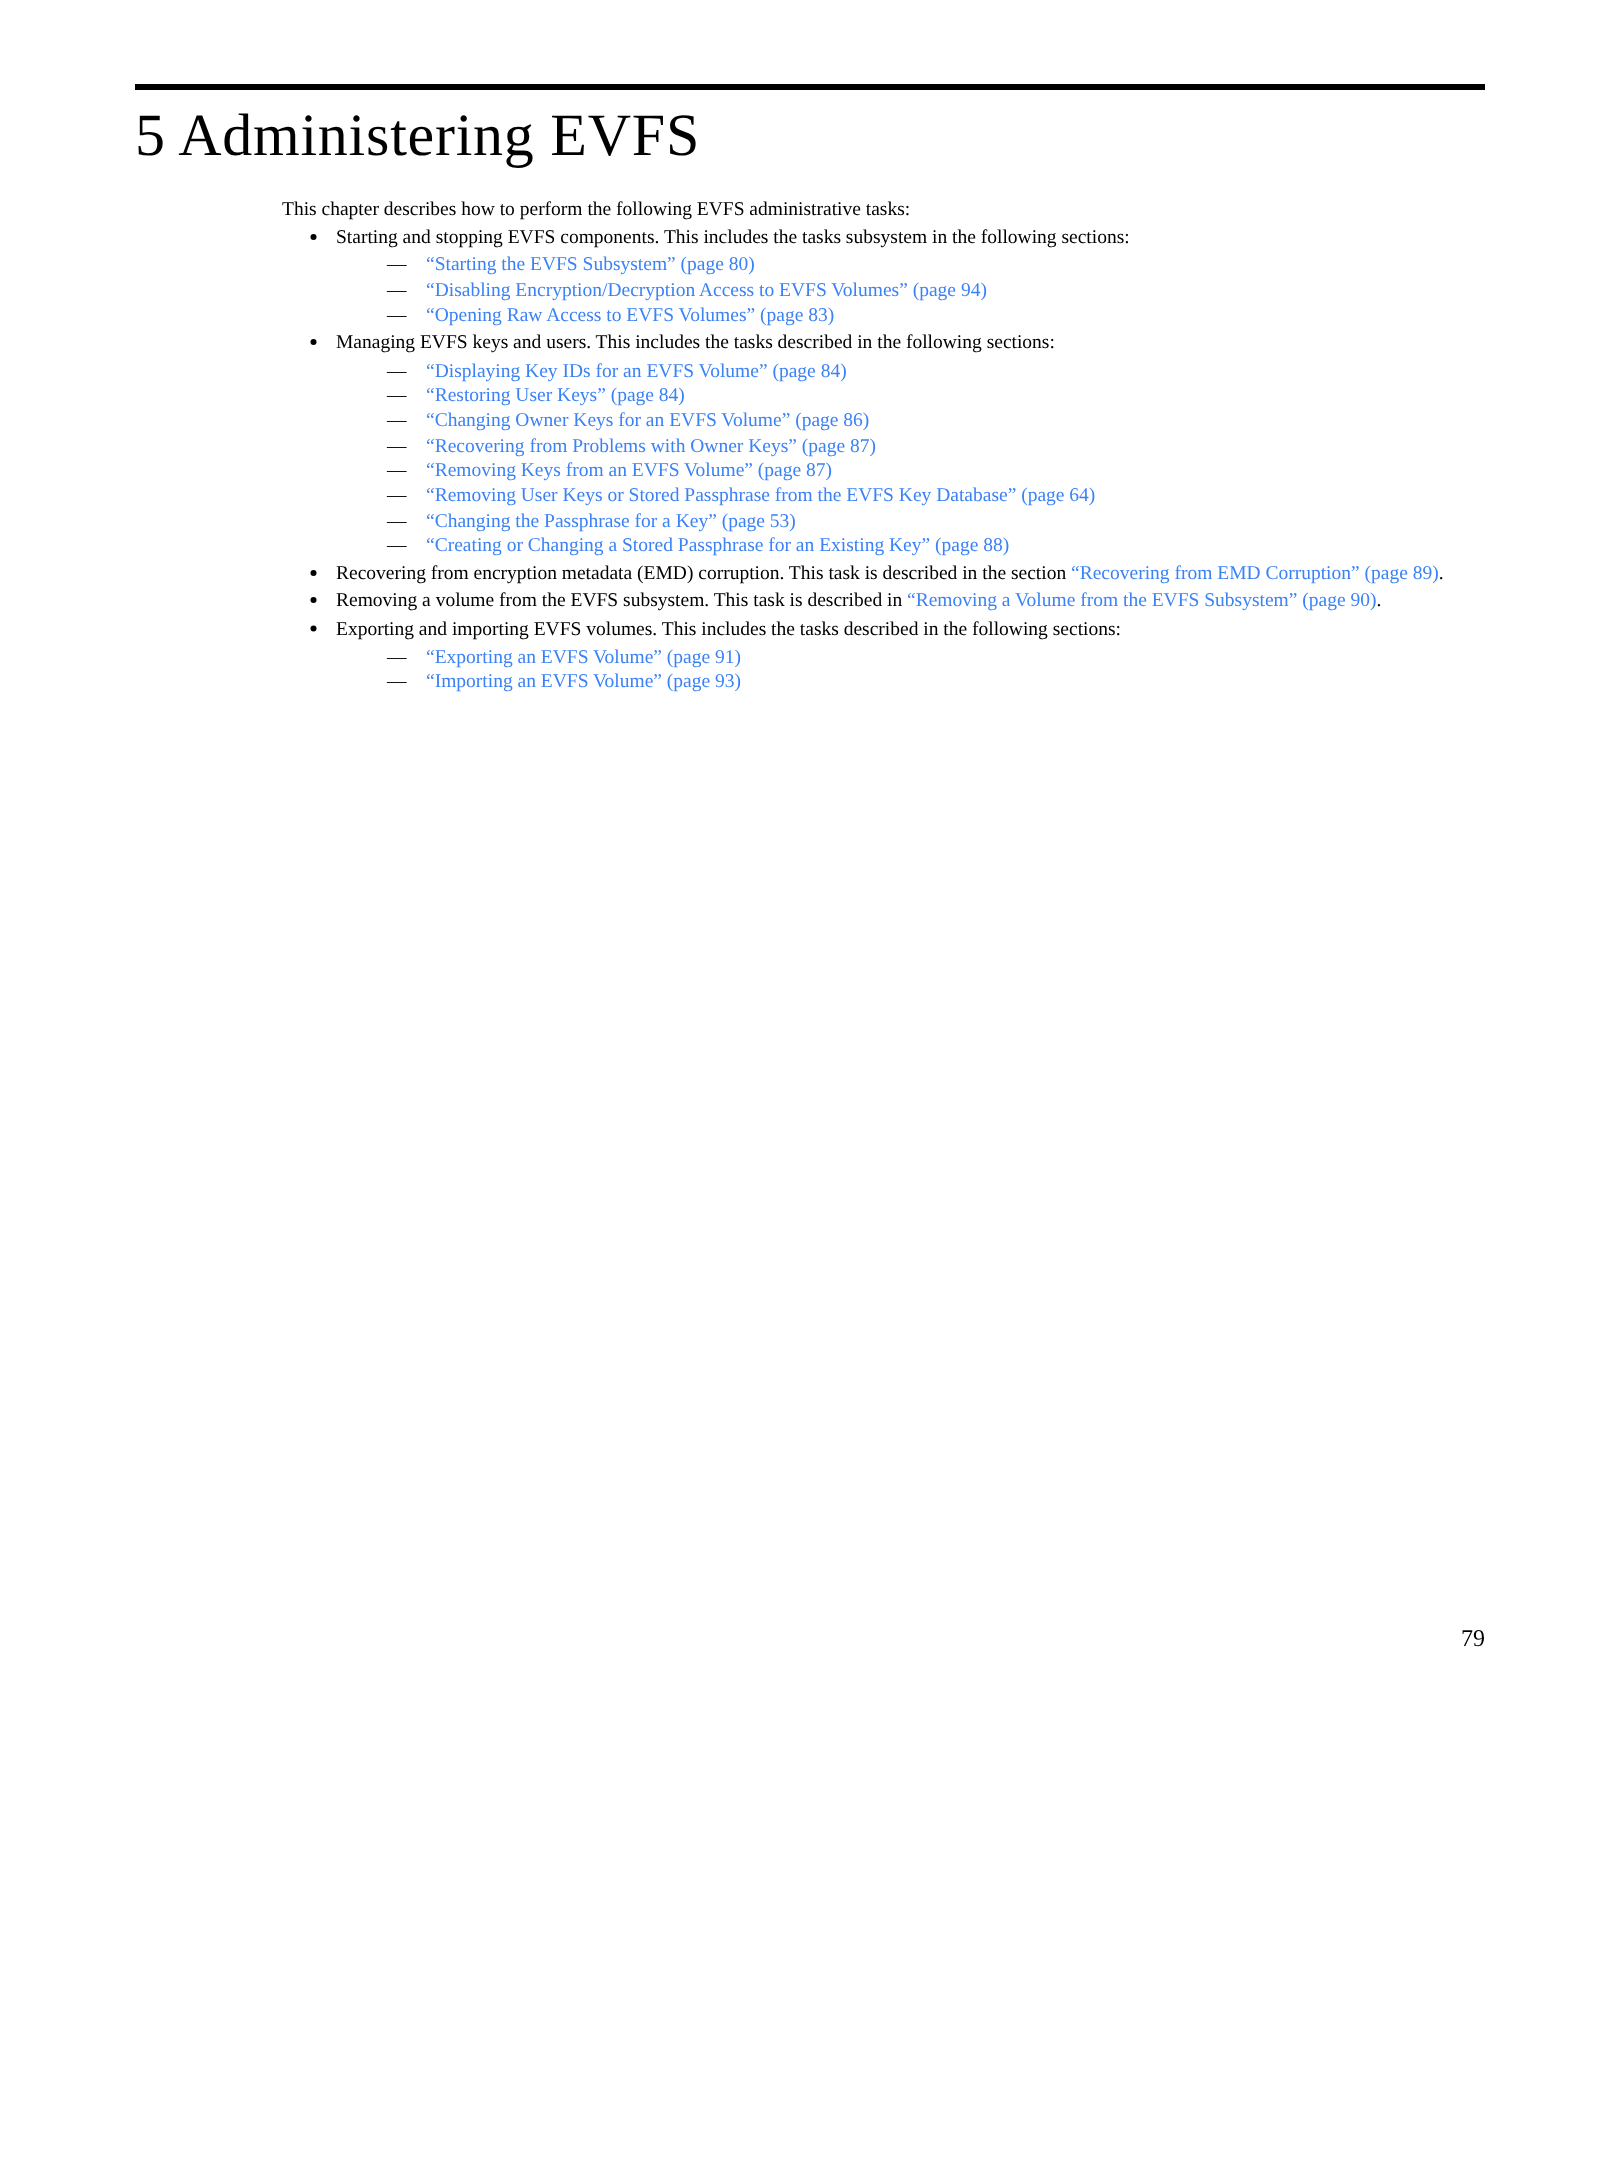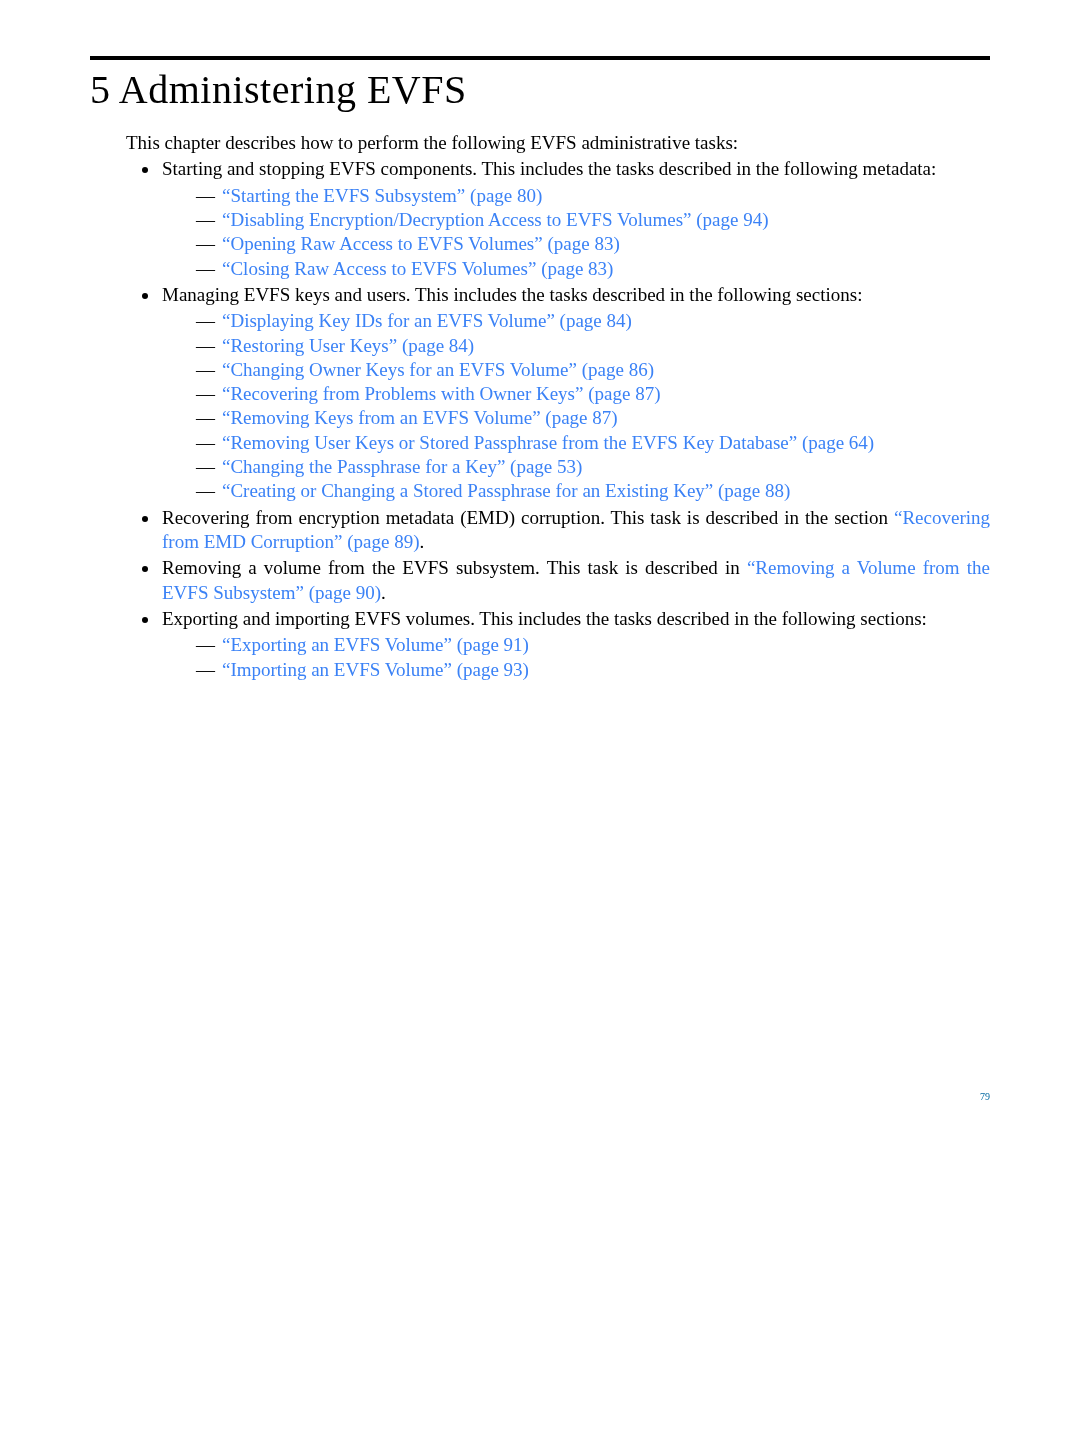--- a/index.html
+++ b/index.html
@@ -21,22 +21,22 @@
     border-top: 4px solid #000;
     margin-bottom: 6px;
   }
   h1.chapter {
     font-size: 40px;
     font-weight: 400;
     margin: 0 0 18px 0;
     letter-spacing: 0.5px;
   }
   .body {
-    margin-left: 36px;
-    font-size: 19px;
+    margin-left: 98px;
+    font-size: 13px;
     line-height: 1.28;
   }
   .intro {
     margin: 0 0 2px 0;
   }
   ul.top {
     list-style: disc;
     margin: 0;
     padding-left: 34px;
   }
@@ -61,44 +61,43 @@
     left: 0;
     top: 0;
   }
   .xref {
     color: #3b82f6;
   }
   .pagenum {
     position: absolute;
     right: 90px;
     bottom: 38px;
-    font-size: 10px;
-    color: #0369a1;
+    font-size: 16px;
+    color: #000000;
   }
 </style>
 </head>
 <body>
 
 <div class="page">
   <div class="rule"></div>
 
   <h1 class="chapter">
     <span>5</span>
     <span>Administering EVFS</span>
   </h1>
 
   <div class="body">
     <p class="intro">This chapter describes how to perform the following EVFS administrative tasks:</p>
 
     <ul class="top" id="top-list">
-        <li><span>Starting and stopping EVFS components. This includes the tasks described in the following metadata:</span><ul class="sub">
+        <li><span>Starting and stopping EVFS components. This includes the tasks subsystem in the following sections:</span><ul class="sub">
             <li><span class="xref">“Starting the EVFS Subsystem” (page 80)</span></li>
             <li><span class="xref">“Disabling Encryption/Decryption Access to EVFS Volumes” (page 94)</span></li>
             <li><span class="xref">“Opening Raw Access to EVFS Volumes” (page 83)</span></li>
-            <li><span class="xref">“Closing Raw Access to EVFS Volumes” (page 83)</span></li>
           </ul></li>
         <li><span>Managing EVFS keys and users. This includes the tasks described in the following sections:</span><ul class="sub">
             <li><span class="xref">“Displaying Key IDs for an EVFS Volume” (page 84)</span></li>
             <li><span class="xref">“Restoring User Keys” (page 84)</span></li>
             <li><span class="xref">“Changing Owner Keys for an EVFS Volume” (page 86)</span></li>
             <li><span class="xref">“Recovering from Problems with Owner Keys” (page 87)</span></li>
             <li><span class="xref">“Removing Keys from an EVFS Volume” (page 87)</span></li>
             <li><span class="xref">“Removing User Keys or Stored Passphrase from the EVFS Key Database” (page 64)</span></li>
             <li><span class="xref">“Changing the Passphrase for a Key” (page 53)</span></li>
             <li><span class="xref">“Creating or Changing a Stored Passphrase for an Existing Key” (page 88)</span></li>

